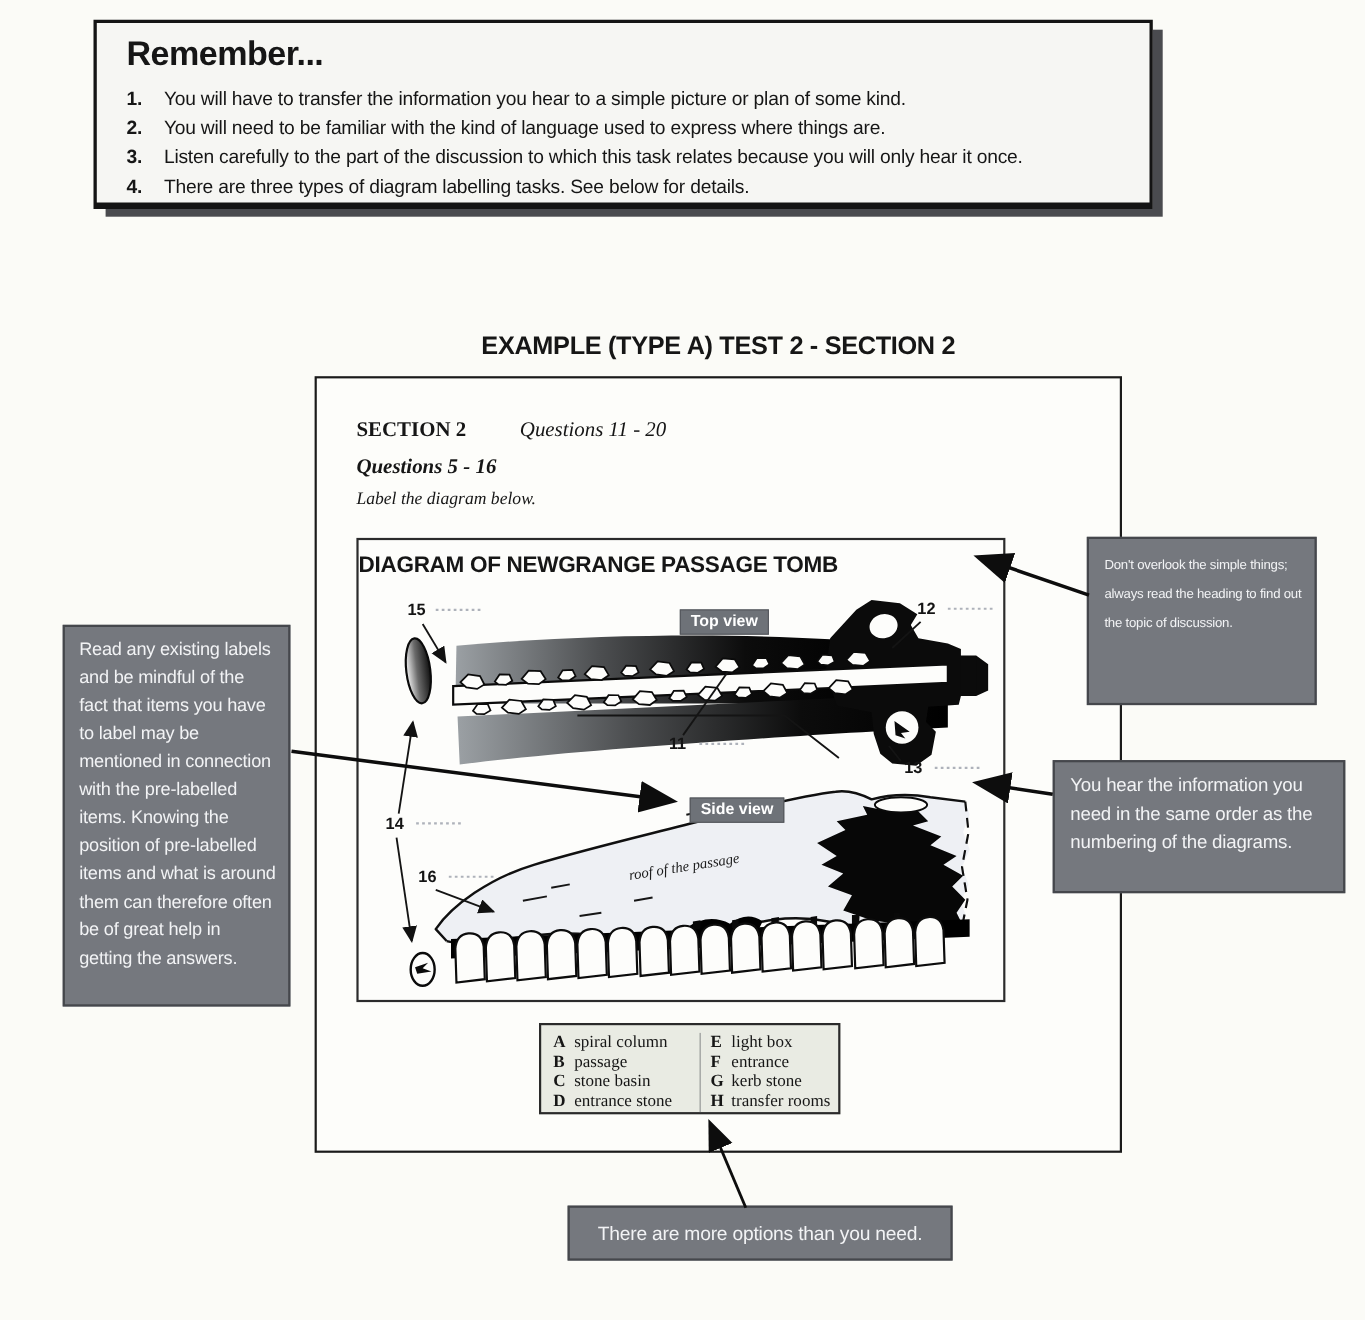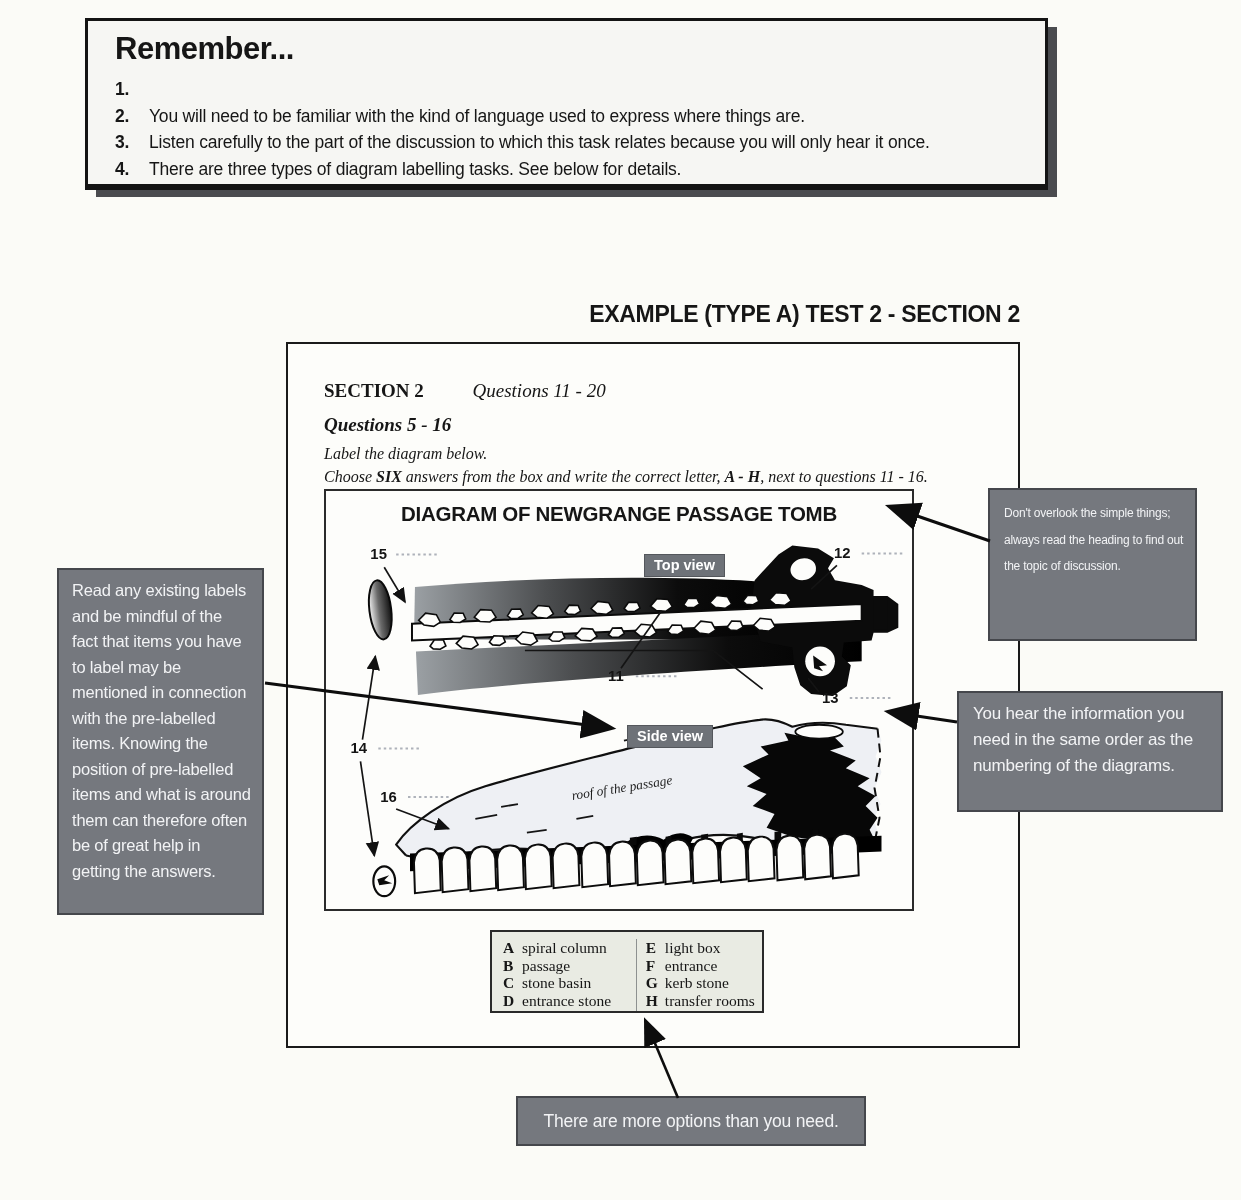--- a/index.html
+++ b/index.html
@@ -13,46 +13,46 @@
   
   .remember{position:absolute;left:85px;top:18px;width:963px;height:172px;
     background:#f6f6f3;border:3px solid #141414;border-bottom-width:6px;
     box-shadow:10px 8px 0 -1px #4a4b4f;padding:10px 20px 0 27px;}
   .remember h1{font-size:31px;font-weight:bold;letter-spacing:-0.5px;margin-bottom:9px;}
   .remember ol{list-style:none;}
   .remember li{display:flex;font-size:17.5px;line-height:26.5px;letter-spacing:-0.2px;}
   .remember .num{font-weight:bold;width:34px;flex:0 0 34px;}
 
   
-  .example-heading{position:absolute;left:286px;top:301px;width:734px;text-align:right;
+  .example-heading{position:absolute;left:286px;top:301px;width:734px;text-align:center;
     font-size:23px;font-weight:bold;letter-spacing:-0.3px;}
 
   
   .example-box{position:absolute;left:286px;top:342px;width:734px;height:706px;
     border:2px solid #1a1a1a;background:#fdfdfa;}
   .task-head{position:absolute;left:36px;top:36px;font-family:"Liberation Serif",serif;font-size:19px;}
   .task-head .sec{font-weight:bold;}
   .task-head .range{font-weight:normal;font-style:italic;margin-left:44px;}
   .task-sub{position:absolute;left:36px;top:70px;font-family:"Liberation Serif",serif;
     font-size:19px;font-weight:bold;font-style:italic;}
   .task-instr1{position:absolute;left:36px;top:101px;font-family:"Liberation Serif",serif;
     font-size:16px;font-style:italic;}
   .task-instr2{position:absolute;left:36px;top:124px;font-family:"Liberation Serif",serif;
     font-size:16px;font-style:italic;}
   .task-instr2 b{font-style:italic;}
 
   
   .diagram-box{position:absolute;left:36px;top:145px;width:590px;height:422px;
     border:2px solid #2b2b2b;background:#fdfdfb;}
-  .diagram-title{position:absolute;left:0;top:11px;width:100%;text-align:center;
+  .diagram-title{position:absolute;left:0;top:11px;width:100%;
     font-size:20.5px;font-weight:bold;letter-spacing:-0.3px;}
   .drawing{position:absolute;left:0;top:0;width:100%;height:100%;}
   .badge{position:absolute;background:var(--badge-bg);color:#fff;font-weight:bold;
     font-size:14.5px;padding:2px 9px 3px;border:1px solid #54575c;}
-  .badge.top{left:318px;top:63px;text-align:right;}
+  .badge.top{left:292px;top:63px;text-align:right;}
   .badge.side{left:301px;top:234px;}
 
   
   .options{position:absolute;left:202px;top:586px;width:274px;height:83px;
     background:var(--options-bg);border:2px solid #2a2a2a;display:flex;
     font-family:"Liberation Serif",serif;font-size:15.5px;padding:7px 0 0 0;}
   .options .col{width:146px;padding-left:11px;}
   .options .col.right{width:128px;border-left:1px solid #8d9190;padding-left:9px;}
   .options .row{display:flex;line-height:17.5px;}
   .options .let{font-weight:bold;width:19px;flex:0 0 19px;}
@@ -75,20 +75,21 @@
 </head>
 <body>
 
 <div class="page">
 
   <section class="remember">
     <h1>Remember...</h1>
     <ol>
       <li>
           <span class="num">1.</span>
+          <span>You will have to transfer the information you hear to a simple picture or plan of some kind.</span>
         </li>
       <li>
           <span class="num">2.</span>
           <span>You will need to be familiar with the kind of language used to express where things are.</span>
         </li>
       <li>
           <span class="num">3.</span>
           <span>Listen carefully to the part of the discussion to which this task relates because you will only hear it once.</span>
         </li>
       <li>
@@ -100,21 +101,20 @@
 
   <h2 class="example-heading">EXAMPLE (TYPE A) TEST 2 - SECTION 2</h2>
 
   <div class="example-box">
     <div class="task-head">
       <span class="sec">SECTION 2</span>
       <span class="range">Questions 11 - 20</span>
     </div>
     <div class="task-sub">Questions 5 - 16</div>
     <div class="task-instr1">Label the diagram below.</div>
-    <div class="task-instr2"><span>Choose </span><b>SIX</b><span> answers from the box and write the correct letter, </span><b>A - H</b><span>, next to questions 11 - 16.</span></div>
 
     <div class="diagram-box">
       <svg class="drawing" viewBox="0 0 590 422">
         <defs>
           <linearGradient id="gband" x1="0" y1="0" x2="1" y2="0">
             <stop offset="0" stop-color="#9ba0a4"></stop>
               <stop offset="0.35" stop-color="#4c4e50"></stop>
             <stop offset="0.7" stop-color="#0c0c0c"></stop>
               <stop offset="1" stop-color="#000"></stop>
           </linearGradient>

